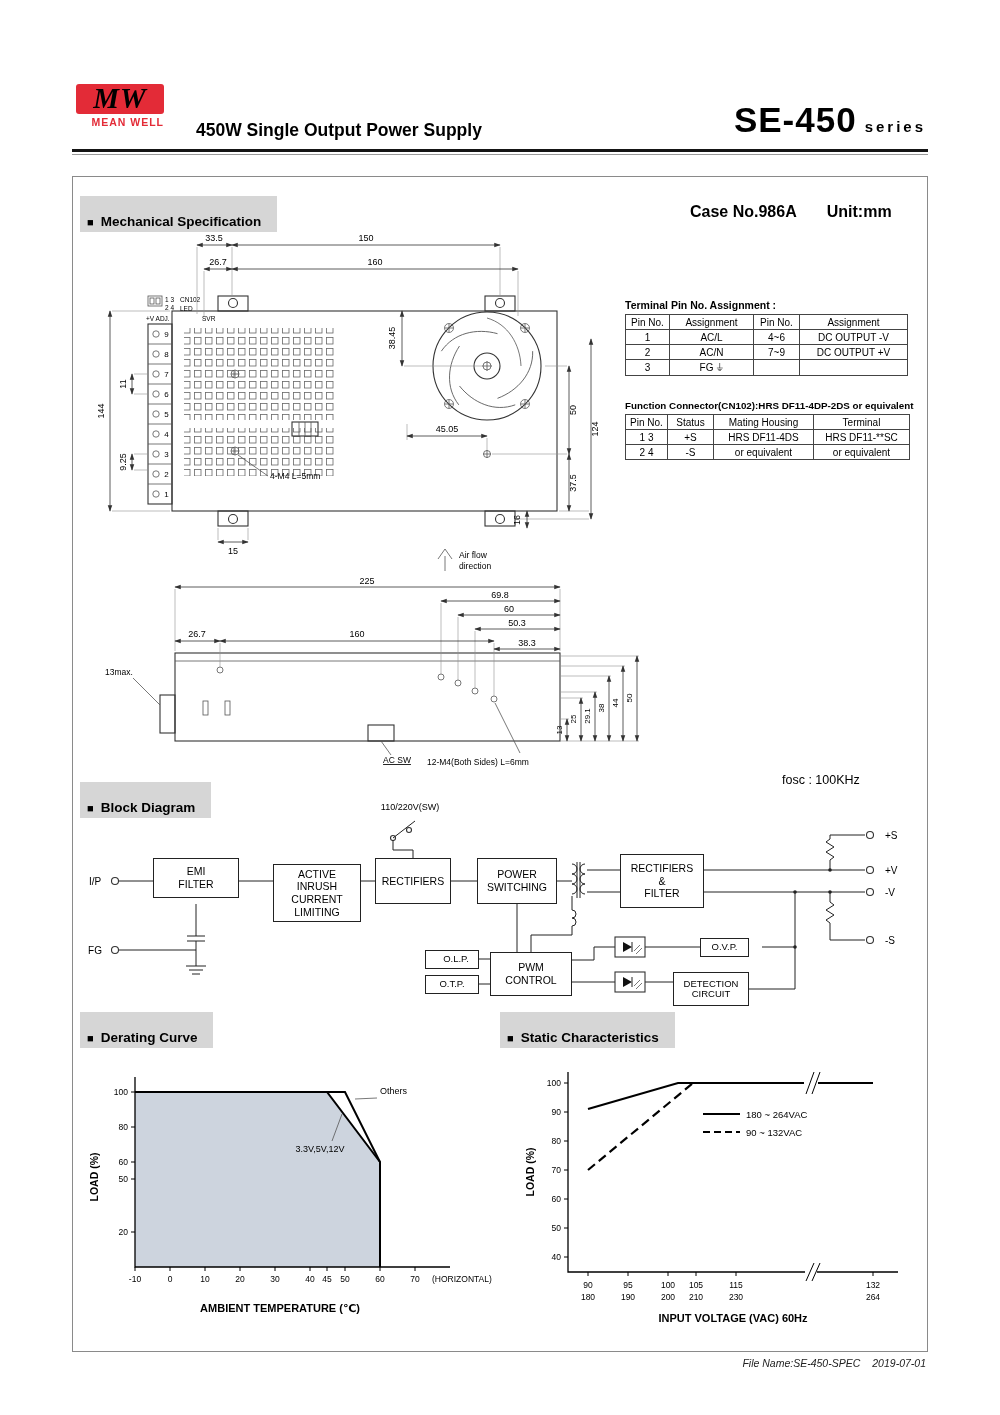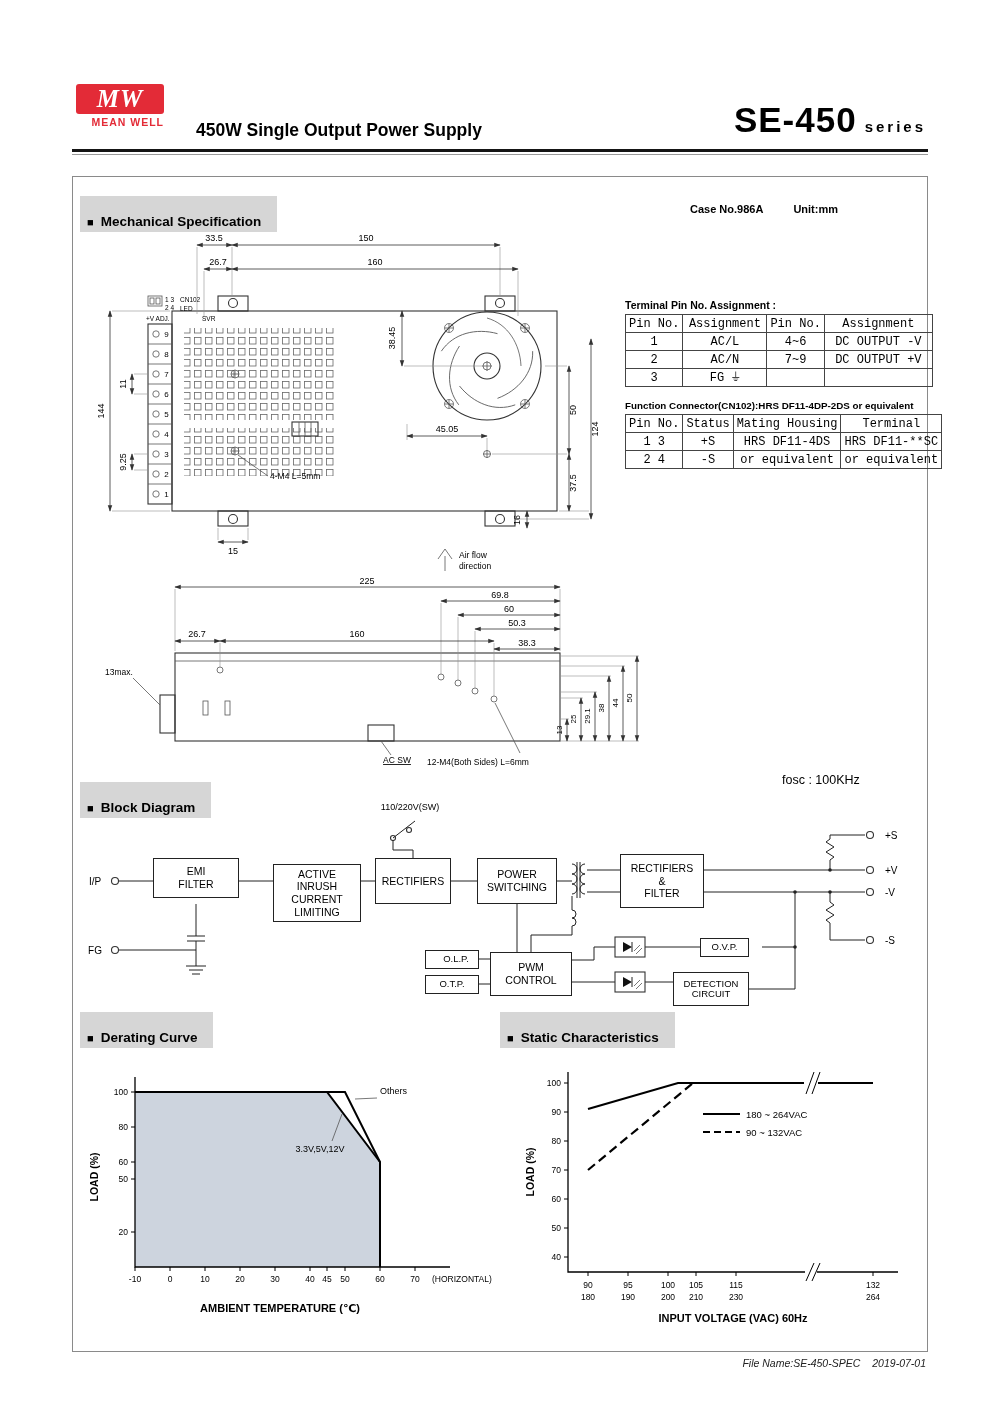--- a/index.html
+++ b/index.html
@@ -1,34 +1,34 @@
 <!DOCTYPE html>
 <html><head>
 <meta charset="utf-8">
 <style>
 *{box-sizing:border-box;margin:0;padding:0;}
 body{background:#fff;font-family:"Liberation Sans","DejaVu Sans",sans-serif;color:#000;}
 .page{position:relative;width:1000px;height:1415px;background:#fff;overflow:hidden;}
 .abs{position:absolute;}
 .logo{left:76px;top:84px;width:88px;}
-.logo-box{height:30px;background:#e32b37;border-radius:3px;color:#ffffff;text-align:center;font-weight:bold;font-style:italic;font-size:25px;line-height:29px;font-family:"Liberation Serif",serif;letter-spacing:1px;}
+.logo-box{height:30px;background:#e32b37;border-radius:3px;color:#000000;text-align:center;font-weight:bold;font-style:italic;font-size:29px;line-height:29px;font-family:"Liberation Serif",serif;letter-spacing:1px;}
 .logo-brand{margin-top:2px;text-align:right;color:#e32b37;font-weight:bold;font-size:10.5px;letter-spacing:1px;}
 .doc-title{left:196px;top:120px;font-size:17.5px;font-weight:bold;}
 .series{left:600px;top:100px;width:326px;text-align:right;white-space:nowrap;}
 .series-name{font-size:35px;font-weight:bold;letter-spacing:1px;}
 .series-suffix{font-size:15px;font-weight:bold;letter-spacing:3px;margin-left:8px;}
 .header-rule{left:72px;top:149px;width:856px;height:6px;border-top:3px solid #151515;border-bottom:1px solid #9a9a9a;}
 .frame{left:72px;top:176px;width:856px;height:1176px;border:1px solid #8a8a8a;}
 .sec{font-size:13.5px;font-weight:bold;background:#d6d6d6;padding:18px 16px 3px 7px;}
 .sec .sq{font-size:11px;margin-right:7px;}
-.case-info{left:690px;top:203px;font-size:11px;font-weight:bold;white-space:nowrap;text-align:center;}
+.case-info{left:690px;top:203px;font-size:16px;font-weight:bold;white-space:nowrap;text-align:center;}
 .case-info span+span{margin-left:30px;}
 .tbl-wrap{position:absolute;}
 .tbl-title{font-size:10.5px;font-weight:bold;margin-bottom:3px;white-space:nowrap;}
-table.spec{border-collapse:collapse;font-size:12px;font-family:Liberation Mono, monospace;}
+table.spec{border-collapse:collapse;font-size:10px;}
 table.spec td{border:1px solid #444;text-align:center;padding:1.5px 3px;height:14px;white-space:nowrap;}
 .bbox{position:absolute;border:1.2px solid #222;background:#fff;display:flex;align-items:center;justify-content:center;text-align:center;font-size:10.5px;line-height:1.2;white-space:pre-line;}
 .bbox.sm{font-size:9.5px;line-height:1.1;}
 .fosc{left:782px;top:773px;font-size:12.5px;}
 .footer{left:540px;top:1357px;width:386px;text-align:right;font-style:italic;font-size:10.5px;color:#222;}
 .footer span+span{margin-left:12px;}
 svg{position:absolute;overflow:visible;}
 svg text{font-family:inherit;fill:#000;}
 .oln{fill:none;stroke:#333;stroke-width:1.1;}
 .thin{fill:none;stroke:#555;stroke-width:0.8;}

